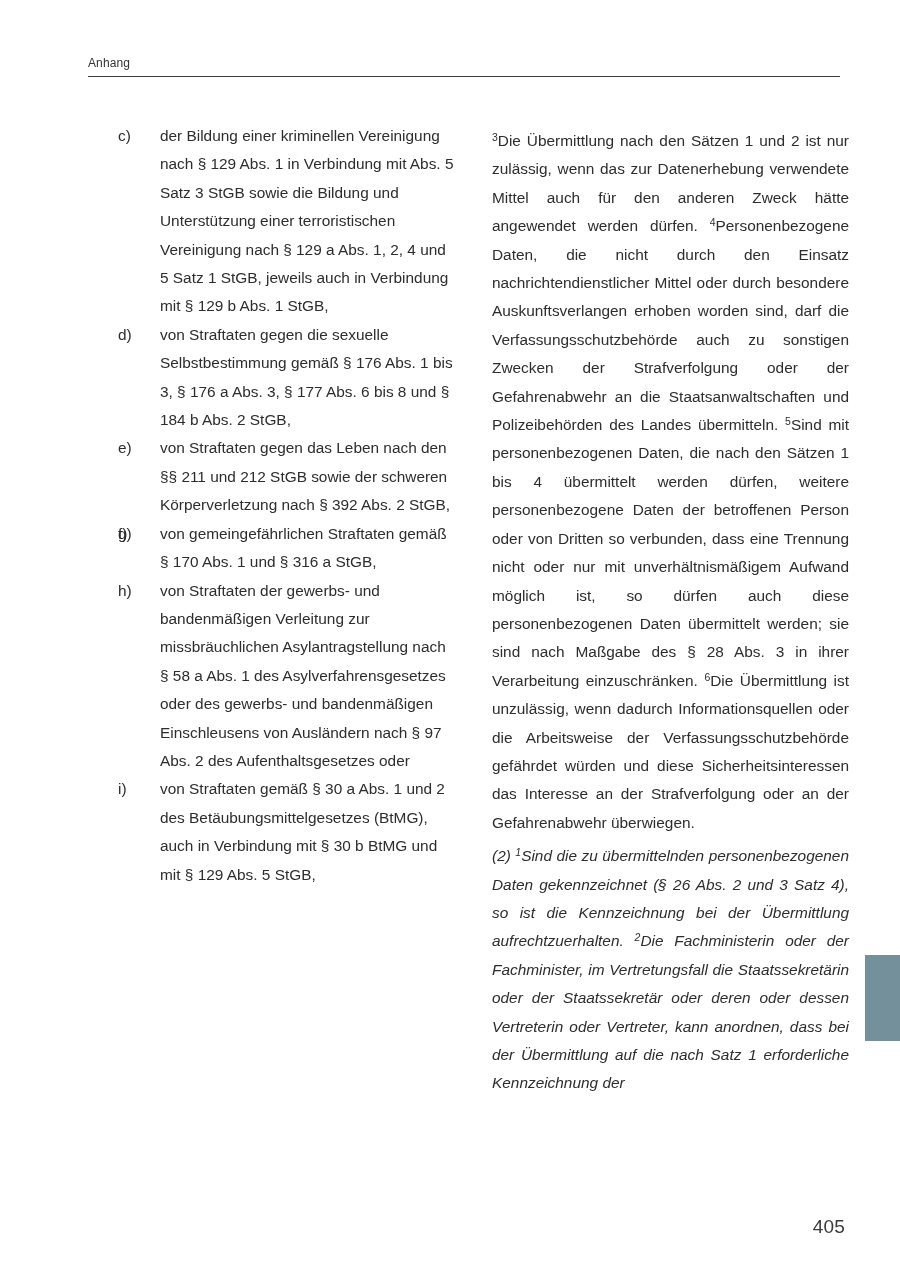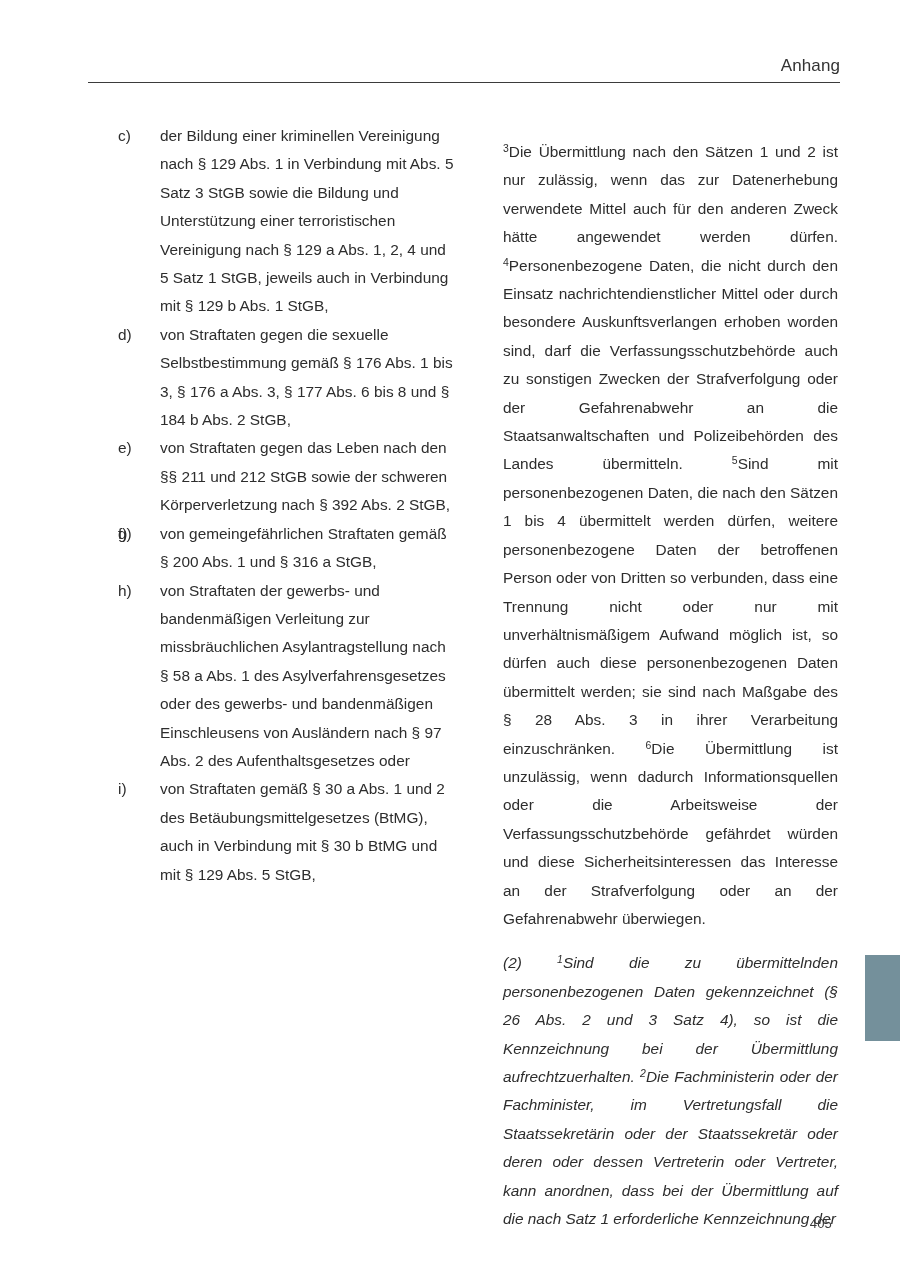--- a/index.html
+++ b/index.html
@@ -24,26 +24,25 @@
   }
 
   
   .page-header {
     position: absolute;
     left: 88px;
     top: 56px;
     width: 752px;
   }
   .header-label {
-    font-size: 17px;
+    font-size: 12px;
     color: #333333;
     letter-spacing: 0.1px;
     line-height: 1.2;
     padding-bottom: 6px;
-    text-align: right;
   }
   .header-rule {
     height: 1px;
     background: #3b3b3b;
     width: 100%;
   }
 
   
   .columns {
     position: absolute;
@@ -88,21 +87,21 @@
   .list-text {
     display: block;
   }
   .closing-line {
     margin: 0;
     padding: 0;
   }
 
   
   .para {
-    margin: 16px;
+    margin: 5px;
   }
   .para + .para {
     margin-top: 0;
     font-style: italic;
   }
   sup.satz {
     font-size: 0.68em;
     vertical-align: 0.5em;
     line-height: 0;
   }
@@ -113,23 +112,23 @@
     right: 0;
     top: 955px;
     width: 35px;
     height: 86px;
     background: #74909b;
   }
 
   
   .folio {
     position: absolute;
-    right: 68px;
+    right: 55px;
     top: 1216px;
-    font-size: 13px;
+    font-size: 19px;
     color: #3a3a3a;
     letter-spacing: 0.2px;
   }
 </style>
 </head>
 <body>
 
 <div class="page">
 
   <div class="page-header">
@@ -151,21 +150,21 @@
           </li>
           <li class="list-item">
             <span class="list-marker">e)</span>
             <span class="list-text">von Straftaten gegen das Leben nach den §§ 211 und 212 StGB sowie der schweren Körperverletzung nach § 392 Abs. 2 StGB,</span>
           </li>
           <li class="list-item">
             <span class="list-marker">f)</span>
           </li>
           <li class="list-item">
             <span class="list-marker">g)</span>
-            <span class="list-text">von gemeingefährlichen Straftaten gemäß § 200 Abs. 1 und § 316 a StGB,</span>
+            <span class="list-text">von gemeingefährlichen Straftaten gemäß § 170 Abs. 1 und § 316 a StGB,</span>
           </li>
           <li class="list-item">
             <span class="list-marker">h)</span>
             <span class="list-text">von Straftaten der gewerbs- und bandenmäßigen Verleitung zur missbräuchlichen Asylantragstellung nach § 58 a Abs. 1 des Asylverfahrensgesetzes oder des gewerbs- und bandenmäßigen Einschleusens von Ausländern nach § 97 Abs. 2 des Aufenthaltsgesetzes oder</span>
           </li>
           <li class="list-item">
             <span class="list-marker">i)</span>
             <span class="list-text">von Straftaten gemäß § 30 a Abs. 1 und 2 des Betäubungsmittelgesetzes (BtMG), auch in Verbindung mit § 30 b BtMG und mit § 129 Abs. 5 StGB,</span>
           </li>
         </ul>

